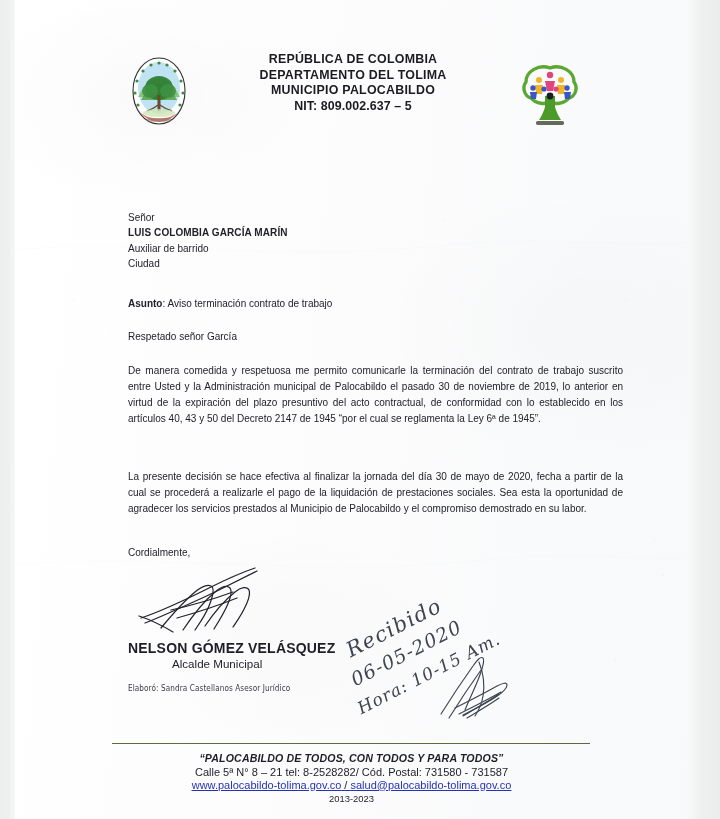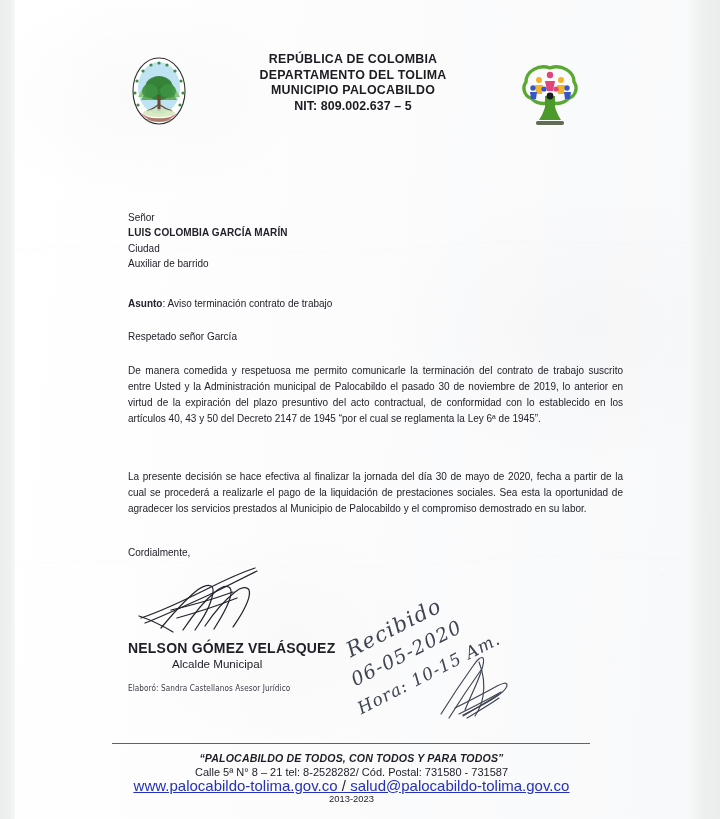--- a/index.html
+++ b/index.html
@@ -233,21 +233,21 @@
     font-weight: bold;
     font-style: italic;
     letter-spacing: .15px;
     line-height: 13.5px;
   }
   .addr {
     font-size: 11px;
     line-height: 13px;
   }
   .links {
-    font-size: 15px;
+    font-size: 11px;
     line-height: 13px;
     color: #2431b8;
     text-decoration: underline;
   }
   .links a, .links .lnk {
     color: #2431b8;
     text-decoration: underline;
   }
   .links .sep { color: #1d1d26; text-decoration: none; }
   .years {
@@ -342,22 +342,22 @@
             <circle cx="38" cy="42" r="3.4" fill="#1c1c24"></circle>
           </g>
           <rect x="24" y="67" width="28" height="4" rx="1.8" fill="#2f3a22" opacity=".75"></rect>
         </svg>
       </div>
 
 
       <div class="tx addressee">
         <div>Señor</div>
         <div class="name">LUIS COLOMBIA GARCÍA MARÍN</div>
+        <div>Auxiliar de barrido</div>
         <div>Ciudad</div>
-        <div>Auxiliar de barrido</div>
       </div>
 
       <div class="tx subject">
         <b>Asunto</b><span>: </span><span>Aviso terminación contrato de trabajo</span>
       </div>
 
       <div class="tx greeting">Respetado señor García</div>
 
       <div class="para para-1">De manera comedida y respetuosa me permito comunicarle la terminación del contrato de trabajo suscrito entre Usted y  la Administración municipal de Palocabildo el pasado 30 de noviembre de 2019, lo anterior en virtud de la expiración del plazo presuntivo del acto contractual, de conformidad con lo establecido en los artículos 40, 43 y 50 del Decreto 2147 de 1945  “por el cual se reglamenta la Ley 6ª de 1945”.</div>
       <div class="para para-2">La presente decisión se hace efectiva al finalizar la jornada del día 30 de mayo de 2020, fecha a partir de la cual se procederá a realizarle el pago de la liquidación de prestaciones sociales. Sea esta la oportunidad  de agradecer los servicios prestados al Municipio de Palocabildo  y el compromiso demostrado en su labor.</div>

